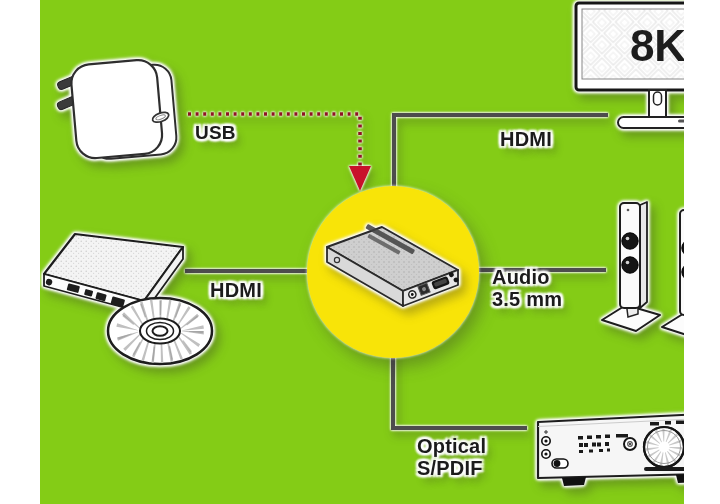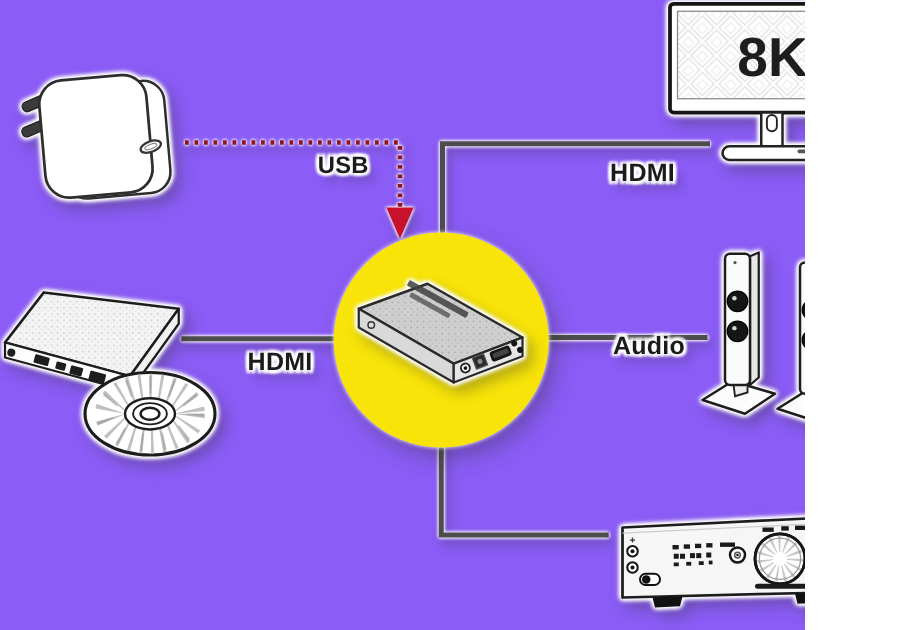--- a/index.html
+++ b/index.html
@@ -1,34 +1,34 @@
 <!DOCTYPE html>
 <html><head>
 <meta charset="utf-8">
 <style>
   html,body{margin:0;padding:0;background:#fff;}
   .canvas{
-    position:relative;width:644px;height:504px;background:#8b5cf6;
-    overflow:hidden;font-family:"Liberation Sans", sans-serif;
+    position:relative;width:644px;height:504px;background:#84cc16;
+    overflow:hidden;font-family:"Liberation Sans", sans-serif;margin-left:40px;
   }
   .abs{position:absolute;}
   svg{display:block;overflow:visible;}
   .halo{
     filter:drop-shadow(0 0 1.5px #fff) drop-shadow(0 0 1.5px #fff)
            drop-shadow(0 0 1px #fff) drop-shadow(5px 6px 5px rgba(40,40,40,.30));
   }
   .halo-line{
     filter:drop-shadow(0 0 1.2px #fff) drop-shadow(0 0 1.2px #fff)
            drop-shadow(3px 5px 4px rgba(40,40,40,.28));
   }
   .circle-shadow{
     filter:drop-shadow(0 0 1.5px #fff) drop-shadow(6px 8px 8px rgba(40,40,40,.32));
   }
   .label{
-    position:absolute;text-align:right;color:#1b1b1b;font-weight:700;
+    position:absolute;text-align:left;color:#1b1b1b;font-weight:700;
     font-size:20px;line-height:22px;letter-spacing:.2px;
     text-shadow:
       0 0 4px #fff,0 0 4px #fff,0 0 4px #fff,0 0 4px #fff,
       2px 2px 2px #fff,-2px -2px 2px #fff,2px -2px 2px #fff,-2px 2px 2px #fff,
       5px 7px 7px rgba(40,40,40,.35);
     white-space:nowrap;
   }
   .label span{display:block;}
   .screen-label{font-weight:700;}
 </style>
@@ -230,16 +230,21 @@
   <div class="label" style="left:155px;top:122px;width:140px;font-size:19px">
     <span>USB</span>
   </div>
 
   <div class="label" style="left:460px;top:128px;width:80px">HDMI</div>
 
   <div class="label" style="left:170px;top:279px;width:80px">HDMI</div>
 
   <div class="label" style="left:452px;top:266px;width:96px">
     <span>Audio</span>
+    <span>3.5 mm</span>
   </div>
 
+  <div class="label" style="left:377px;top:435px;width:96px">
+    <span>Optical</span>
+    <span>S/PDIF</span>
+  </div>
 
 </div>
 
 </body></html>

